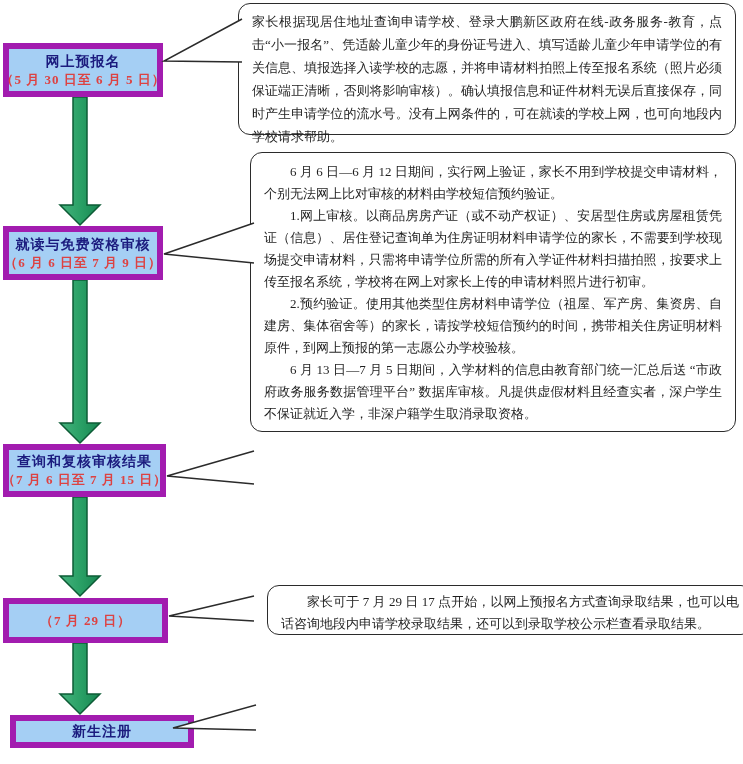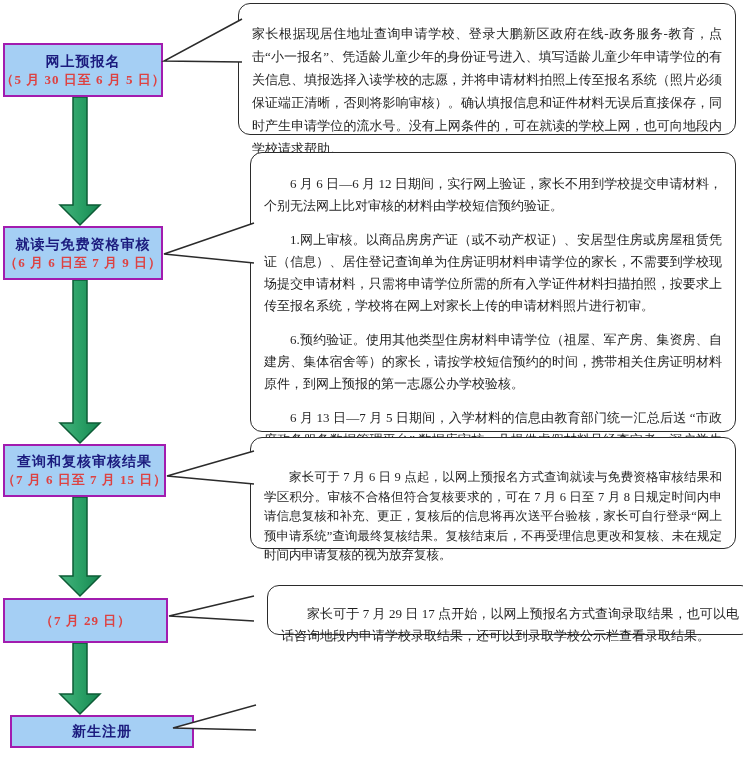--- a/index.html
+++ b/index.html
@@ -3,39 +3,39 @@
 <meta charset="utf-8">
 <style>
   html,body { margin:0; padding:0; background:#ffffff; }
   .stage {
     position:relative; width:743px; height:764px; background:#ffffff;
     font-family:"Liberation Serif", serif; overflow:hidden;
   }
   .layer { position:absolute; left:0; top:0; pointer-events:none; }
   .step-box {
     position:absolute; box-sizing:border-box;
-    background:#A5CFF4; border:2px solid #a21caf;
+    background:#A5CFF4; border:6px solid #a21caf;
     display:flex; flex-direction:column; justify-content:center; align-items:center;
     text-align:center;
   }
   .step-title {
     color:#1b1b7e; font-weight:bold; font-size:14px; letter-spacing:1px;
     line-height:18px; white-space:nowrap;
   }
   .step-date {
     color:#dd4242; font-weight:bold; font-size:13px; letter-spacing:1px;
     line-height:17px; white-space:nowrap;
   }
   .callout {
     position:absolute; box-sizing:border-box; background:#ffffff;
     border:1.5px solid #2b2b2b; border-radius:12px;
-    padding:18px 13px; font-size:13px; color:#1f1f1f; text-align:justify;
+    padding:6px 13px; font-size:13px; color:#1f1f1f; text-align:justify;
   }
   .callout p { margin:0; }
-  .callout p.indent { text-indent:2em;margin-top:12px; }
+  .callout p.indent { text-indent:2em; }
   .c1 { line-height:23px; }
   .c2 { line-height:22px; padding-top:8px; }
   .c3 { line-height:19.5px; font-size:12.5px; }
   .c4 { line-height:22px; padding-top:5px; }
   .c5 { line-height:24px; padding-top:4px; }
 </style>
 </head>
 <body>
 
 <div class="stage">
@@ -77,27 +77,24 @@
     <div class="step-title">新生注册</div>
   </div>
 
   <div class="callout c1" style="left:238px; top:3px; width:498px; height:132px;">
     <p>家长根据现居住地址查询申请学校、登录大鹏新区政府在线-政务服务-教育，点击“小一报名”、凭适龄儿童少年的身份证号进入、填写适龄儿童少年申请学位的有关信息、填报选择入读学校的志愿，并将申请材料拍照上传至报名系统（照片必须保证端正清晰，否则将影响审核）。确认填报信息和证件材料无误后直接保存，同时产生申请学位的流水号。没有上网条件的，可在就读的学校上网，也可向地段内学校请求帮助。</p>
   </div>
 
   <div class="callout c2" style="left:250px; top:152px; width:486px; height:280px;">
     <p class="indent">6 月 6 日—6 月 12 日期间，实行网上验证，家长不用到学校提交申请材料，个别无法网上比对审核的材料由学校短信预约验证。</p>
     <p class="indent">1.网上审核。以商品房房产证（或不动产权证）、安居型住房或房屋租赁凭证（信息）、居住登记查询单为住房证明材料申请学位的家长，不需要到学校现场提交申请材料，只需将申请学位所需的所有入学证件材料扫描拍照，按要求上传至报名系统，学校将在网上对家长上传的申请材料照片进行初审。</p>
-    <p class="indent">6.预约验证。使用其他类型住房材料申请学位（祖屋、军产房、集资房、自建房、集体宿舍等）的家长，请按学校短信预约的时间，携带相关住房证明材料原件，到网上预报的第一志愿公办学校验核。</p>
+    <p class="indent">2.预约验证。使用其他类型住房材料申请学位（祖屋、军产房、集资房、自建房、集体宿舍等）的家长，请按学校短信预约的时间，携带相关住房证明材料原件，到网上预报的第一志愿公办学校验核。</p>
     <p class="indent">6 月 13 日—7 月 5 日期间，入学材料的信息由教育部门统一汇总后送 “市政府政务服务数据管理平台” 数据库审核。凡提供虚假材料且经查实者，深户学生不保证就近入学，非深户籍学生取消录取资格。</p>
   </div>
 
-  <div class="callout c3" style="left:250px; top:437px; width:486px; height:112px;">
-    <p class="indent">家长可于 7 月 6 日 9 点起，以网上预报名方式查询就读与免费资格审核结果和学区积分。审核不合格但符合复核要求的，可在 7 月 6 日至 7 月 8 日规定时间内申请信息复核和补充、更正，复核后的信息将再次送平台验核，家长可自行登录“网上预申请系统”查询最终复核结果。复核结束后，不再受理信息更改和复核、未在规定时间内申请复核的视为放弃复核。</p>
-  </div>
 
   <div class="callout c4" style="left:267px; top:585px; width:486px; height:50px;">
     <p class="indent">家长可于 7 月 29 日 17 点开始，以网上预报名方式查询录取结果，也可以电话咨询地段内申请学校录取结果，还可以到录取学校公示栏查看录取结果。</p>
   </div>
 
 
   <svg class="layer" width="743" height="764">
     <g>
       <path d="M164,61 L242,19 L242,62 Z" fill="#ffffff" stroke="none"></path>
       <path d="M242,19 L164,61 L242,62" fill="none" stroke="#2b2b2b" stroke-width="1.5"></path>

